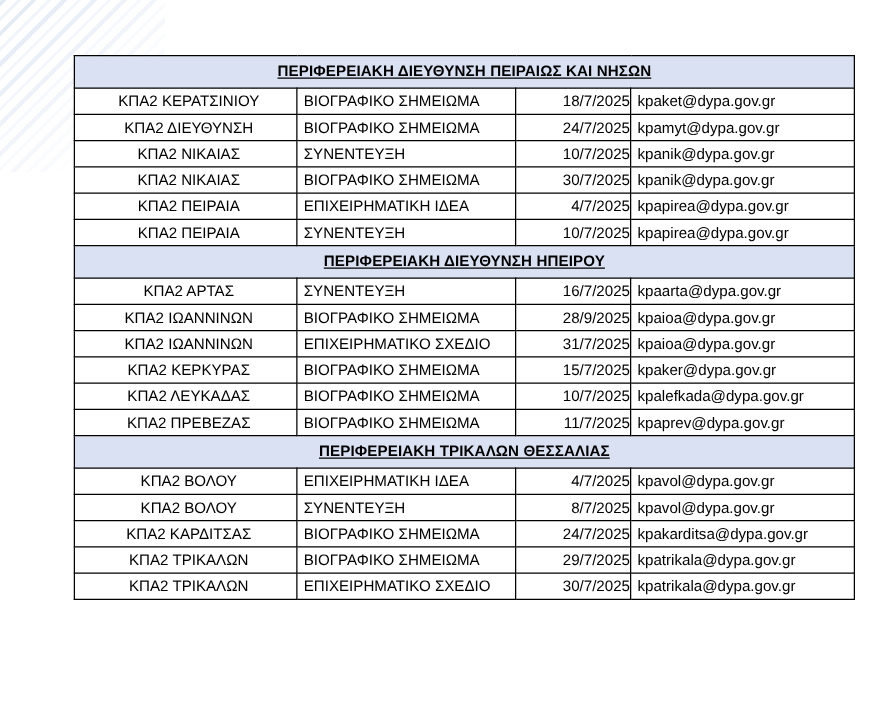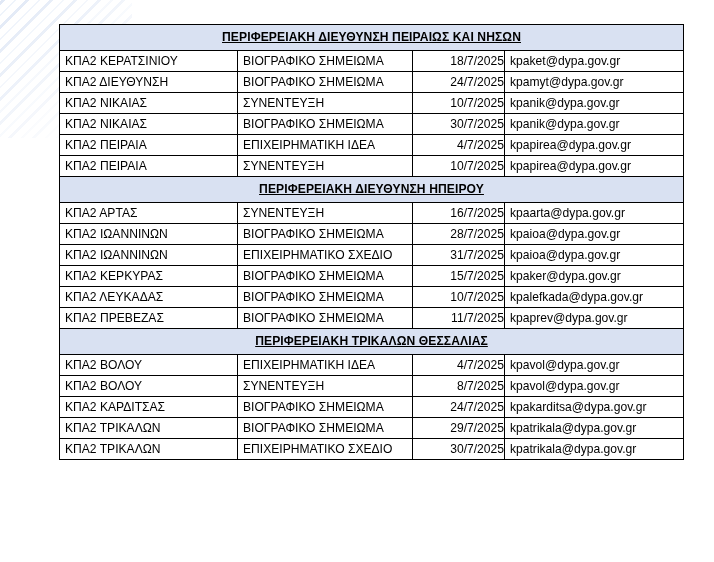--- a/index.html
+++ b/index.html
@@ -34,21 +34,21 @@
       rgba(255, 255, 255, 0) 11px,
       rgba(255, 255, 255, 0) 17px
     );
     -webkit-mask-image: linear-gradient(135deg, rgba(0,0,0,1) 0%, rgba(0,0,0,0.55) 38%, rgba(0,0,0,0) 78%);
     mask-image: linear-gradient(135deg, rgba(0,0,0,1) 0%, rgba(0,0,0,0.55) 38%, rgba(0,0,0,0) 78%);
   }
 
   #sheet {
     position: absolute;
     left: 47px;
-    top: 24px;
+    top: 44px;
     width: 624px;
     padding-left: 12px;
   }
 
   table.grid {
     border-collapse: collapse;
     table-layout: fixed;
     width: 624px;
     font-size: 12.1px;
     color: #000000;
@@ -64,21 +64,21 @@
     vertical-align: middle;
     background: #ffffff;
   }
 
   
   col.c-office { width: 178px; }
   col.c-topic  { width: 175px; }
   col.c-date   { width: 92px; }
   col.c-email  { width: 179px; }
 
-  td.office { text-align: left; margin-top: 40px; }
+  td.office { text-align: center; margin-top: 40px; }
   td.topic  { text-align: left; }
   td.date   { text-align: right; padding: 0 10px 0 4px; }
   td.email  { text-align: left; padding-left: 7px; }
 
   tr.section-row td {
     background: #d9e1f2;
     height: 25px;
     line-height: 25px;
     text-align: center;
     font-weight: bold;
@@ -147,21 +147,21 @@
         </tr>
         <tr>
           <td class="office">ΚΠΑ2 ΑΡΤΑΣ</td>
           <td class="topic">ΣΥΝΕΝΤΕΥΞΗ</td>
           <td class="date">16/7/2025</td>
           <td class="email">kpaarta@dypa.gov.gr</td>
         </tr>
         <tr>
           <td class="office">ΚΠΑ2 ΙΩΑΝΝΙΝΩΝ</td>
           <td class="topic">ΒΙΟΓΡΑΦΙΚΟ ΣΗΜΕΙΩΜΑ</td>
-          <td class="date">28/7/2025</td>
+          <td class="date">28/9/2025</td>
           <td class="email">kpaioa@dypa.gov.gr</td>
         </tr>
         <tr>
           <td class="office">ΚΠΑ2 ΙΩΑΝΝΙΝΩΝ</td>
           <td class="topic">ΕΠΙΧΕΙΡΗΜΑΤΙΚΟ ΣΧΕΔΙΟ</td>
           <td class="date">31/7/2025</td>
           <td class="email">kpaioa@dypa.gov.gr</td>
         </tr>
         <tr>
           <td class="office">ΚΠΑ2 ΚΕΡΚΥΡΑΣ</td>

